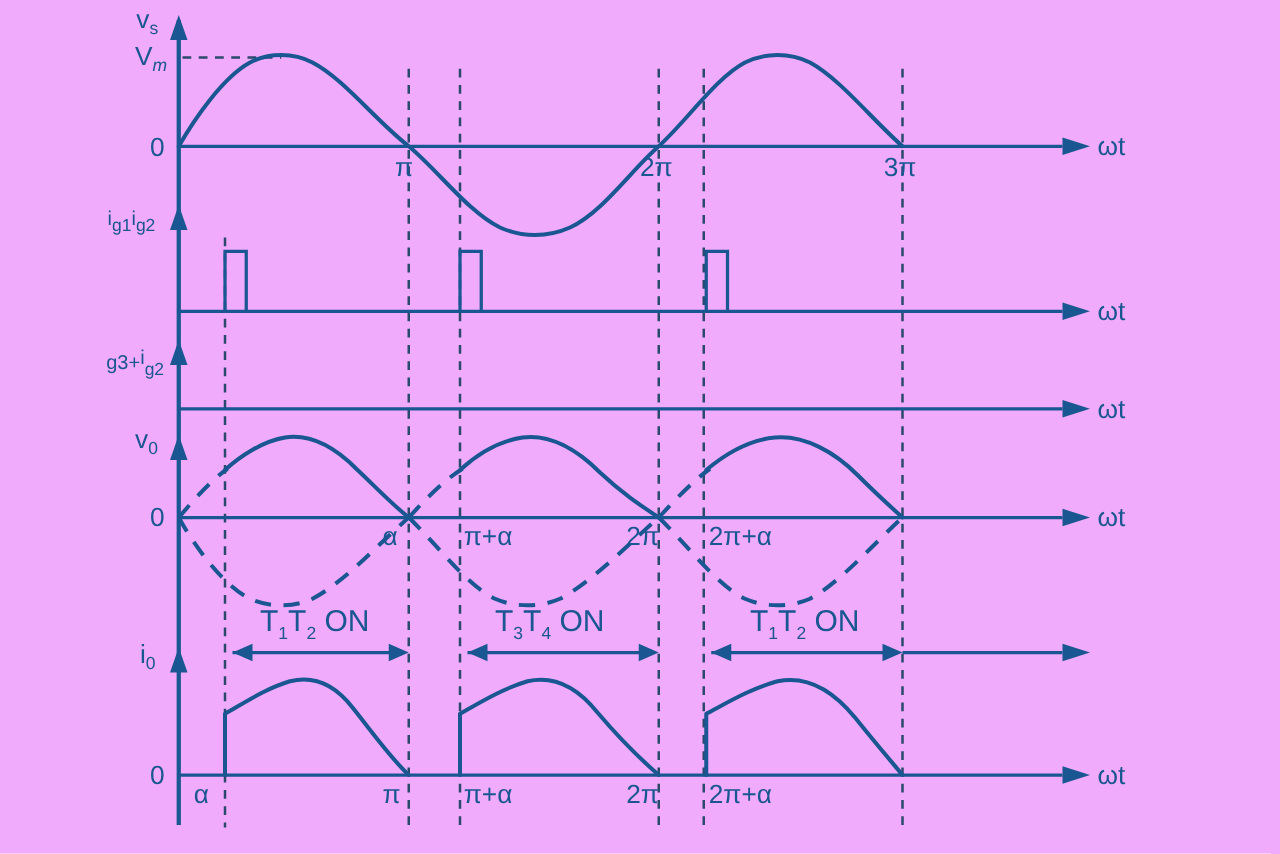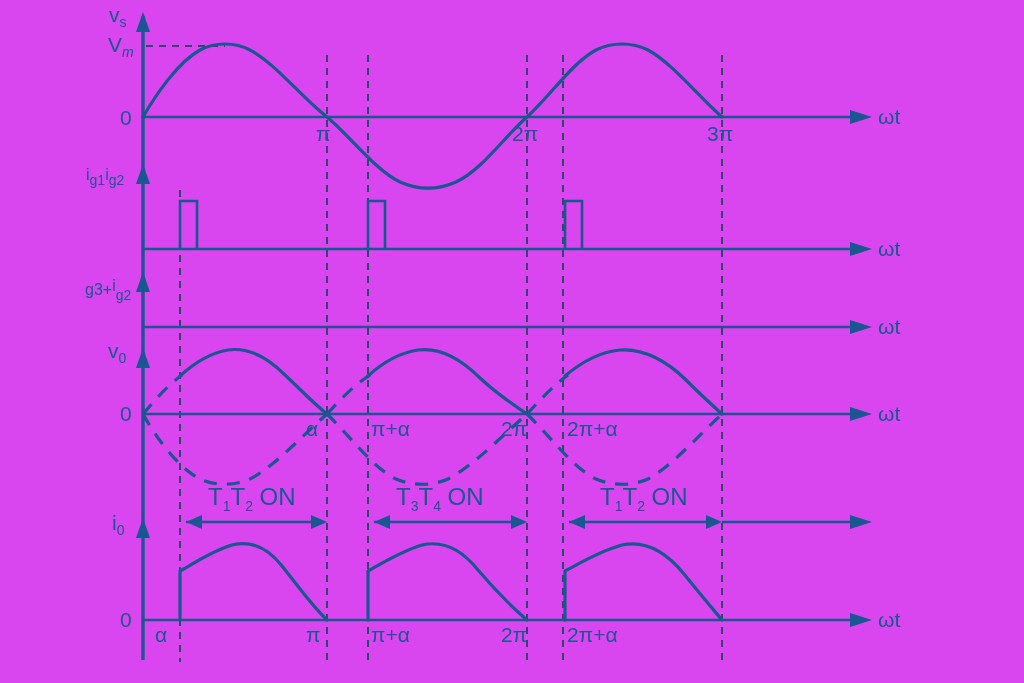--- a/index.html
+++ b/index.html
@@ -4,21 +4,21 @@
 <style>
   html, body {
     margin: 0;
     padding: 0;
     background: #ffffff;
   }
   #root {
     position: relative;
     width: 1024px;
     height: 683px;
-    background: #d946ef;
+    background: #f0abfc;
     font-family: "Liberation Sans", sans-serif;
     overflow: hidden;
   }
   #diagram {
     position: absolute;
     left: 0;
     top: 0;
     width: 1024px;
     height: 683px;
   }

